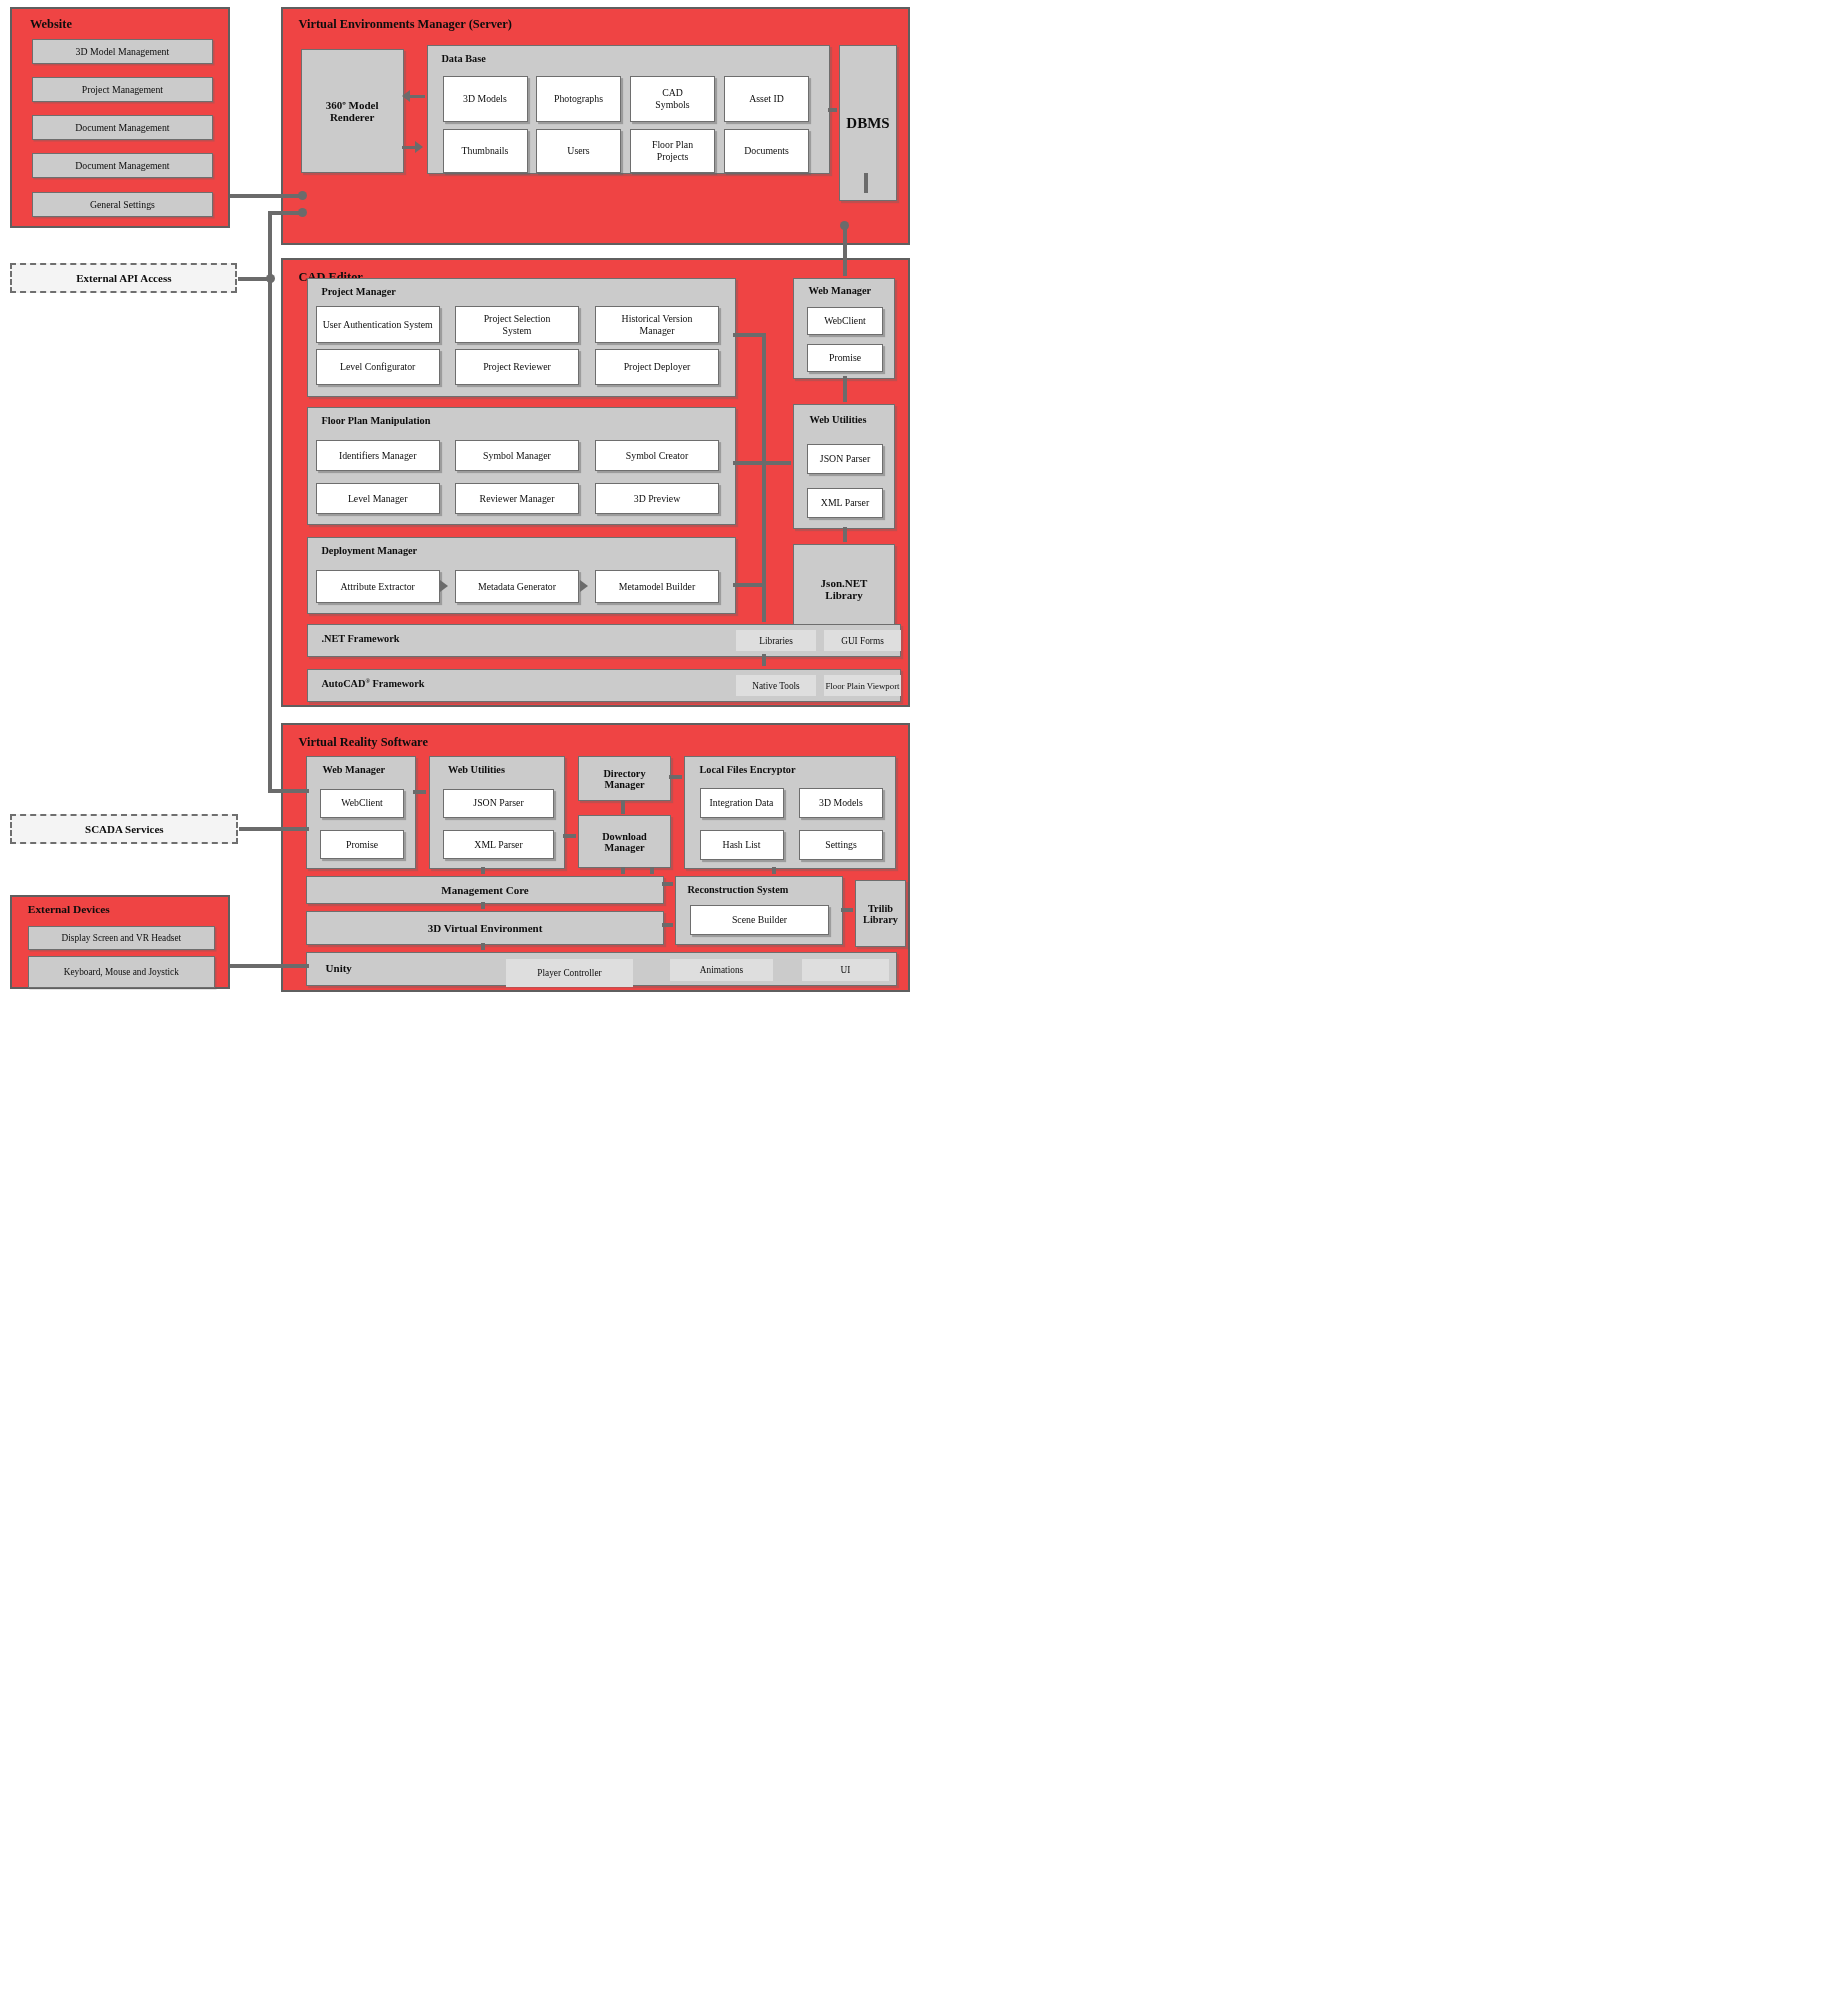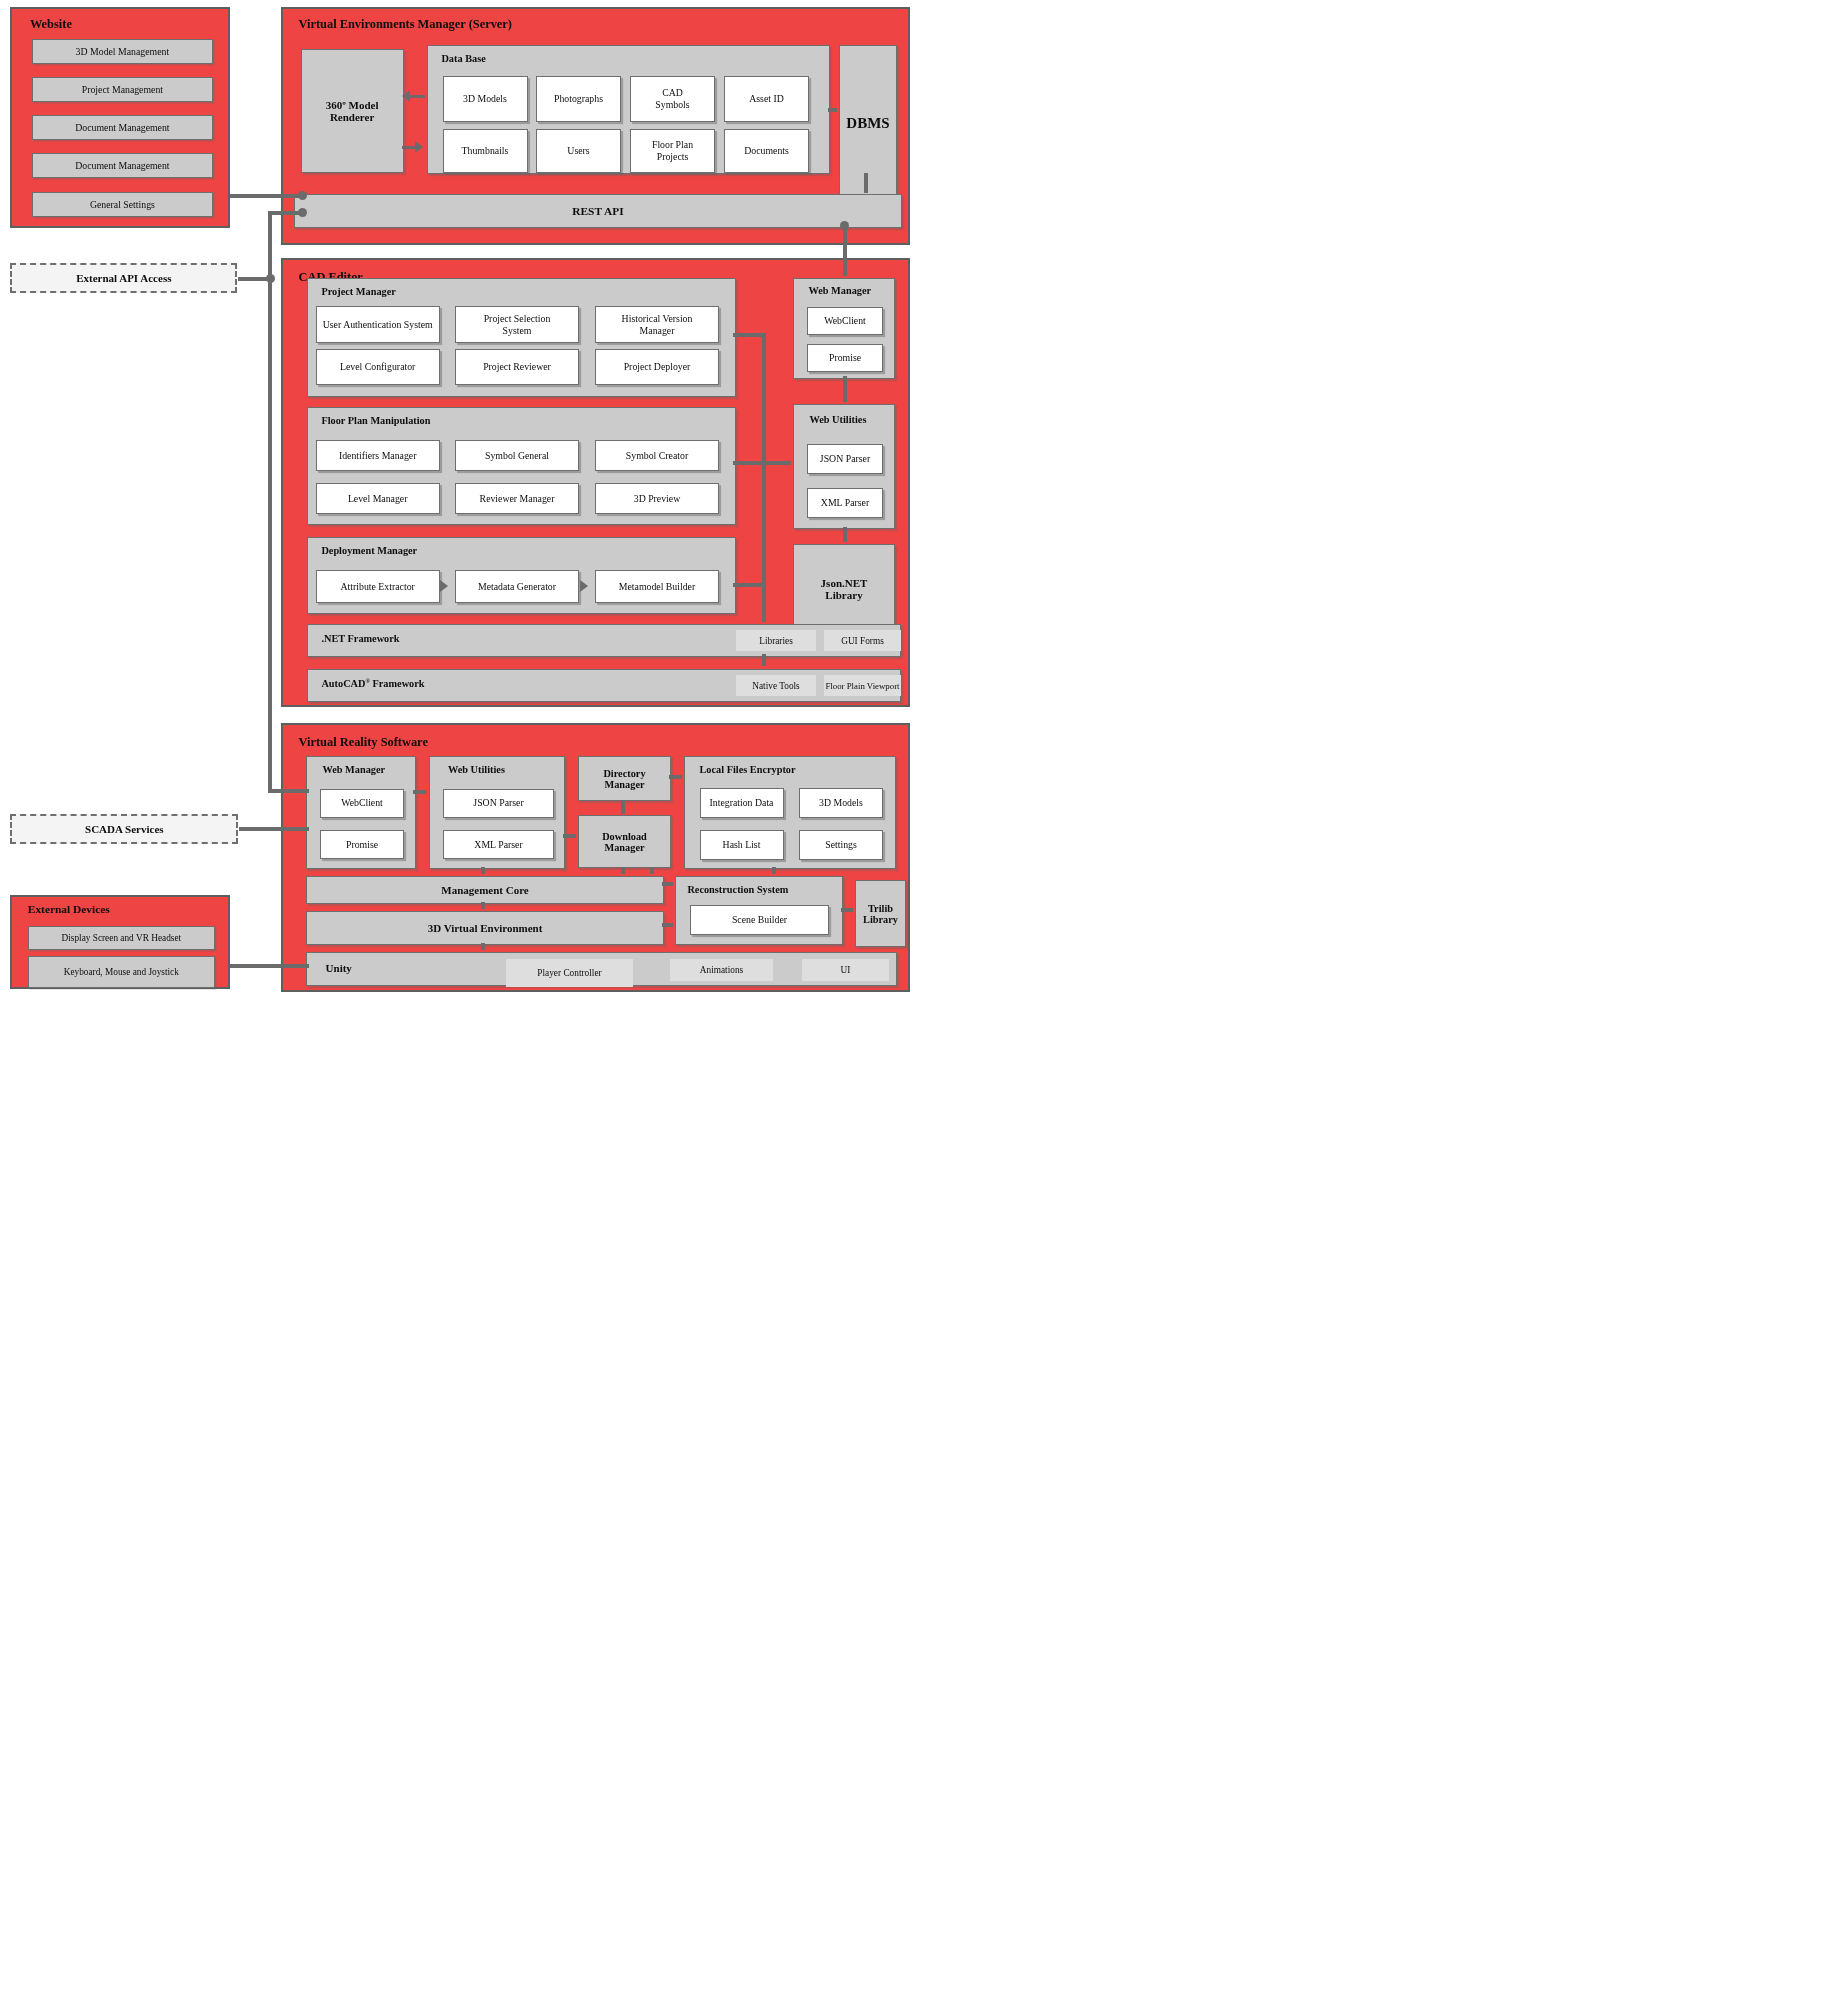--- a/index.html
+++ b/index.html
@@ -101,23 +101,20 @@
       </div>
     <div class="abs leaf" style="left:296px;top:83px;width:85px;height:44px">
         <span>Documents</span>
       </div>
   </div>
 
   <div class="abs box center bold" style="left:556px;top:36px;width:58px;height:156px;font-size:15px">
     <span>DBMS</span>
   </div>
 
-  <div class="abs box center bold" style="left:11px;top:185px;width:608px;height:34px;font-size:11.4px">
-    <span>REST API</span>
-  </div>
 </div>
 
 <div class="abs container" style="left:281px;top:258px;width:629px;height:449px">
   <div class="ctitle" style="left:15.5px;top:10.3px">CAD Editor</div>
 
   <div class="abs box" style="left:24px;top:18px;width:429px;height:119px">
     <div class="btitle" style="left:13.4px;top:7.2px">Project Manager</div>
     <div class="abs leaf" style="left:7.7px;top:27px;width:124px;height:37px">
         <span>User Authentication System</span>
       </div>
@@ -137,21 +134,21 @@
         <span>Project Deployer</span>
       </div>
   </div>
 
   <div class="abs box" style="left:24px;top:147px;width:429px;height:118px">
     <div class="btitle" style="left:13.4px;top:7.2px">Floor Plan Manipulation</div>
     <div class="abs leaf" style="left:7.7px;top:32px;width:124px;height:31px">
         <span>Identifiers Manager</span>
       </div>
     <div class="abs leaf" style="left:147px;top:32px;width:124px;height:31px">
-        <span>Symbol General</span>
+        <span>Symbol Manager</span>
       </div>
     <div class="abs leaf" style="left:287px;top:32px;width:124px;height:31px">
         <span>Symbol Creator</span>
       </div>
     <div class="abs leaf" style="left:7.7px;top:75px;width:124px;height:31px">
         <span>Level Manager</span>
       </div>
     <div class="abs leaf" style="left:147px;top:75px;width:124px;height:31px">
         <span>Reviewer Manager</span>
       </div>

